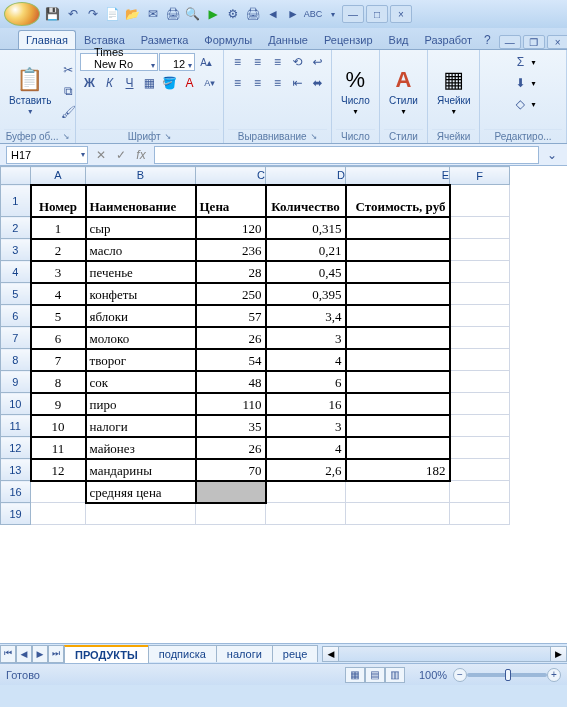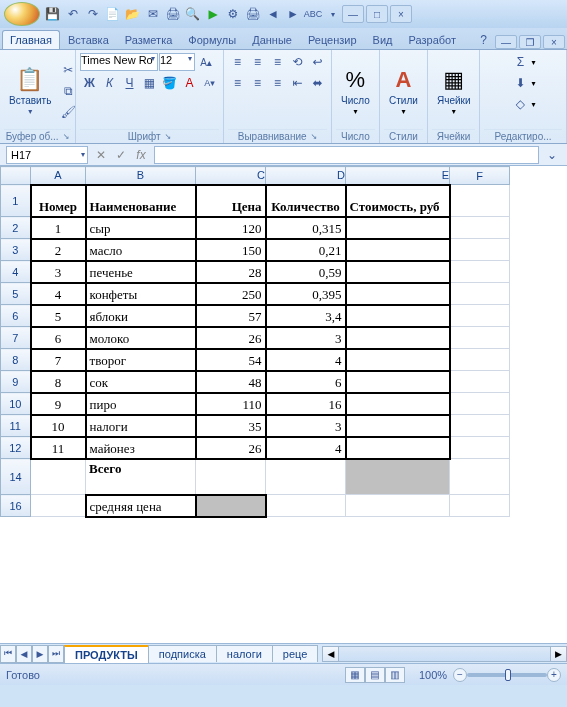--- a/index.html
+++ b/index.html
@@ -8,38 +8,38 @@
 
 .titlebar { height: 28px; background: linear-gradient(#d6e7fa,#b8d4f0); display: flex; align-items: center; padding: 0 4px; }
 .office-btn { width: 36px; height: 24px; border-radius: 50%; background: radial-gradient(circle at 30% 30%, #fff 0%, #f8d774 30%, #e8a33d 60%, #c94a2f 100%); border: 1px solid #9b6; margin-right: 4px; }
 .qat { display: flex; gap: 2px; }
 .qat-btn { width: 18px; height: 18px; display: flex; align-items: center; justify-content: center; color: #3b5998; font-size: 12px; border: 1px solid transparent; border-radius: 2px; }
 .titlebar-text { flex: 1; text-align: center; color: #6a87ab; font-size: 12px; }
 .win-btns { display: flex; gap: 2px; }
 .win-btn { width: 22px; height: 18px; background: #d0e2f5; border: 1px solid #9bb8d9; border-radius: 2px; display:flex;align-items:center;justify-content:center;color:#3b5998;font-size:10px; }
 
 
-.tabs { height: 22px; background: linear-gradient(#c9def5,#bed6ef); display: flex; align-items: flex-end; padding: 0 2px; border-bottom: 1px solid #8aa9cc; }
+.tabs { height: 22px; background: linear-gradient(#c9def5,#bed6ef); display: flex; align-items: flex-end; padding: 0 18px; border-bottom: 1px solid #8aa9cc; }
 .tab { padding: 3px 7px; color: #3b5998; font-size: 11px; border: 1px solid transparent; border-bottom: none; }
 .tab.active { background: #eef5fc; border-color: #8aa9cc; border-radius: 3px 3px 0 0; color: #15428b; }
 .help-icon { color: #3b5998; font-size: 12px; margin-left: auto; padding: 2px 4px; }
 
 
 .ribbon { height: 94px; background: linear-gradient(#eef5fc,#dbe9f8); display: flex; border-bottom: 1px solid #8aa9cc; }
 .group { border-right: 1px solid #bcd2eb; display: flex; flex-direction: column; padding: 2px 4px 0 4px; }
 .group-body { flex:1; display:flex; align-items:center; gap:2px; }
 .group-label { font-size: 10px; color: #5a7aa6; text-align: center; padding: 1px 0; border-top: 1px solid #d5e4f5; display:flex;justify-content:center;align-items:center;gap:4px; }
 .dlauncher { font-size: 8px; color: #5a7aa6; }
 .big-btn { display:flex;flex-direction:column;align-items:center;padding:2px 4px;gap:1px;border:1px solid transparent;border-radius:3px; }
 .big-btn .icon { width:28px;height:28px;display:flex;align-items:center;justify-content:center;font-size:22px; }
 .big-btn .label { font-size:10px;color:#15428b; }
 .small-btn { width:20px;height:20px;display:flex;align-items:center;justify-content:center;border:1px solid transparent;border-radius:2px;font-size:12px;color:#3b5998; }
 .vstack{display:flex;flex-direction:column;gap:1px;}
 .hstack{display:flex;gap:1px;align-items:center;}
-.combo { height:18px;background:#fff;border:1px solid #9bb8d9;display:flex;align-items:flex-start;padding:0 0;font-size:11px;position:relative; }
+.combo { height:18px;background:#fff;border:1px solid #9bb8d9;display:flex;align-items:flex-end;padding:0 13px;font-size:11px;position:relative; }
 .combo .arrow{position:absolute;right:2px;font-size:8px;color:#3b5998;}
 .font-combo{width:78px;} .size-combo{width:36px;}
 
 
 .formula-bar { height: 22px; background:#e4eefb; display:flex; align-items:center; border-bottom:1px solid #9bb8d9; padding:0 6px; gap:4px; }
 .name-box { width: 82px; height:18px; background:#fff; border:1px solid #9bb8d9; display:flex;align-items:center;padding:0 4px;font-size:11px;position:relative; }
 .name-box .arrow{position:absolute;right:2px;font-size:8px;color:#3b5998;}
 .fb-controls{display:flex;gap:2px;}
 .fb-btn{width:18px;height:18px;display:flex;align-items:center;justify-content:center;color:#888;font-size:12px;}
 .formula-input{flex:1;height:18px;background:#fff;border:1px solid #9bb8d9;padding:0 4px;font-size:11px;}
@@ -284,51 +284,51 @@
       <th class="cB">B</th>
       <th class="cC">C</th>
       <th class="cD">D</th>
       <th class="cE">E</th>
       <th class="cF">F</th>
     </tr>
     <tr>
             <td class="row-hdr">1</td>
       <td class="cell cA bold bb" style="height:32px;">Номер</td>
       <td class="cell cB bold bb">Наименование</td>
-      <td class="cell cC bold bb" style="text-align:right;margin-top:44px;">Цена</td>
+      <td class="cell cC bold bb" style="text-align:left;margin-top:44px;">Цена</td>
       <td class="cell cD bold bb" style="text-align:center;">Количество</td>
-      <td class="cell cE bold bb" style="text-align:left;">Стоимость, руб</td>
+      <td class="cell cE bold bb" style="text-align:right;">Стоимость, руб</td>
       <td class="cell cF"></td>
     </tr>
     </tbody>
         <tbody id="data-rows">
           <tr>
             <td class="row-hdr">2</td>
             <td class="cell cA bb">1</td>
             <td class="cell cB bb">сыр</td>
             <td class="cell cC bb">120</td>
             <td class="cell cD bb">0,315</td>
             <td class="cell cE bb"></td>
             <td class="cell cF"></td>
           </tr>
           <tr>
             <td class="row-hdr">3</td>
             <td class="cell cA bb">2</td>
             <td class="cell cB bb">масло</td>
-            <td class="cell cC bb">150</td>
+            <td class="cell cC bb">236</td>
             <td class="cell cD bb">0,21</td>
             <td class="cell cE bb"></td>
             <td class="cell cF"></td>
           </tr>
           <tr>
             <td class="row-hdr">4</td>
             <td class="cell cA bb">3</td>
             <td class="cell cB bb">печенье</td>
             <td class="cell cC bb">28</td>
-            <td class="cell cD bb">0,59</td>
+            <td class="cell cD bb">0,45</td>
             <td class="cell cE bb"></td>
             <td class="cell cF"></td>
           </tr>
           <tr>
             <td class="row-hdr">5</td>
             <td class="cell cA bb">4</td>
             <td class="cell cB bb">конфеты</td>
             <td class="cell cC bb">250</td>
             <td class="cell cD bb">0,395</td>
             <td class="cell cE bb"></td>
@@ -390,36 +390,45 @@
           </tr>
           <tr>
             <td class="row-hdr">12</td>
             <td class="cell cA bb">11</td>
             <td class="cell cB bb">майонез</td>
             <td class="cell cC bb">26</td>
             <td class="cell cD bb">4</td>
             <td class="cell cE bb"></td>
             <td class="cell cF"></td>
           </tr>
+          <tr>
+            <td class="row-hdr">13</td>
+            <td class="cell cA bb">12</td>
+            <td class="cell cB bb">мандарины</td>
+            <td class="cell cC bb">70</td>
+            <td class="cell cD bb">2,6</td>
+            <td class="cell cE bb">182</td>
+            <td class="cell cF"></td>
+          </tr>
         </tbody>
     <tbody>
-          <tr>
-            <td class="row-hdr r14">14</td>
-      <td class="cell cA r14"></td>
-      <td class="cell cB bold r14" style="vertical-align:top;">Всего</td>
-      <td class="cell cC r14"></td>
-      <td class="cell cD r14"></td>
-      <td class="cell cE grayfill r14"></td>
-      <td class="cell cF r14"></td>
-    </tr>
     <tr>
             <td class="row-hdr">16</td>
             <td class="cell cA"></td>
             <td class="cell cB bb">средняя цена</td>
             <td class="cell cC grayfill bb"></td>
+            <td class="cell cD"></td>
+            <td class="cell cE"></td>
+            <td class="cell cF"></td>
+          </tr>
+    <tr>
+            <td class="row-hdr">19</td>
+            <td class="cell cA"></td>
+            <td class="cell cB"></td>
+            <td class="cell cC"></td>
             <td class="cell cD"></td>
             <td class="cell cE"></td>
             <td class="cell cF"></td>
           </tr>
   </tbody>
       </table>
   </div>
 
   <div class="sheet-tabs-bar">
     <div class="nav-btns">

